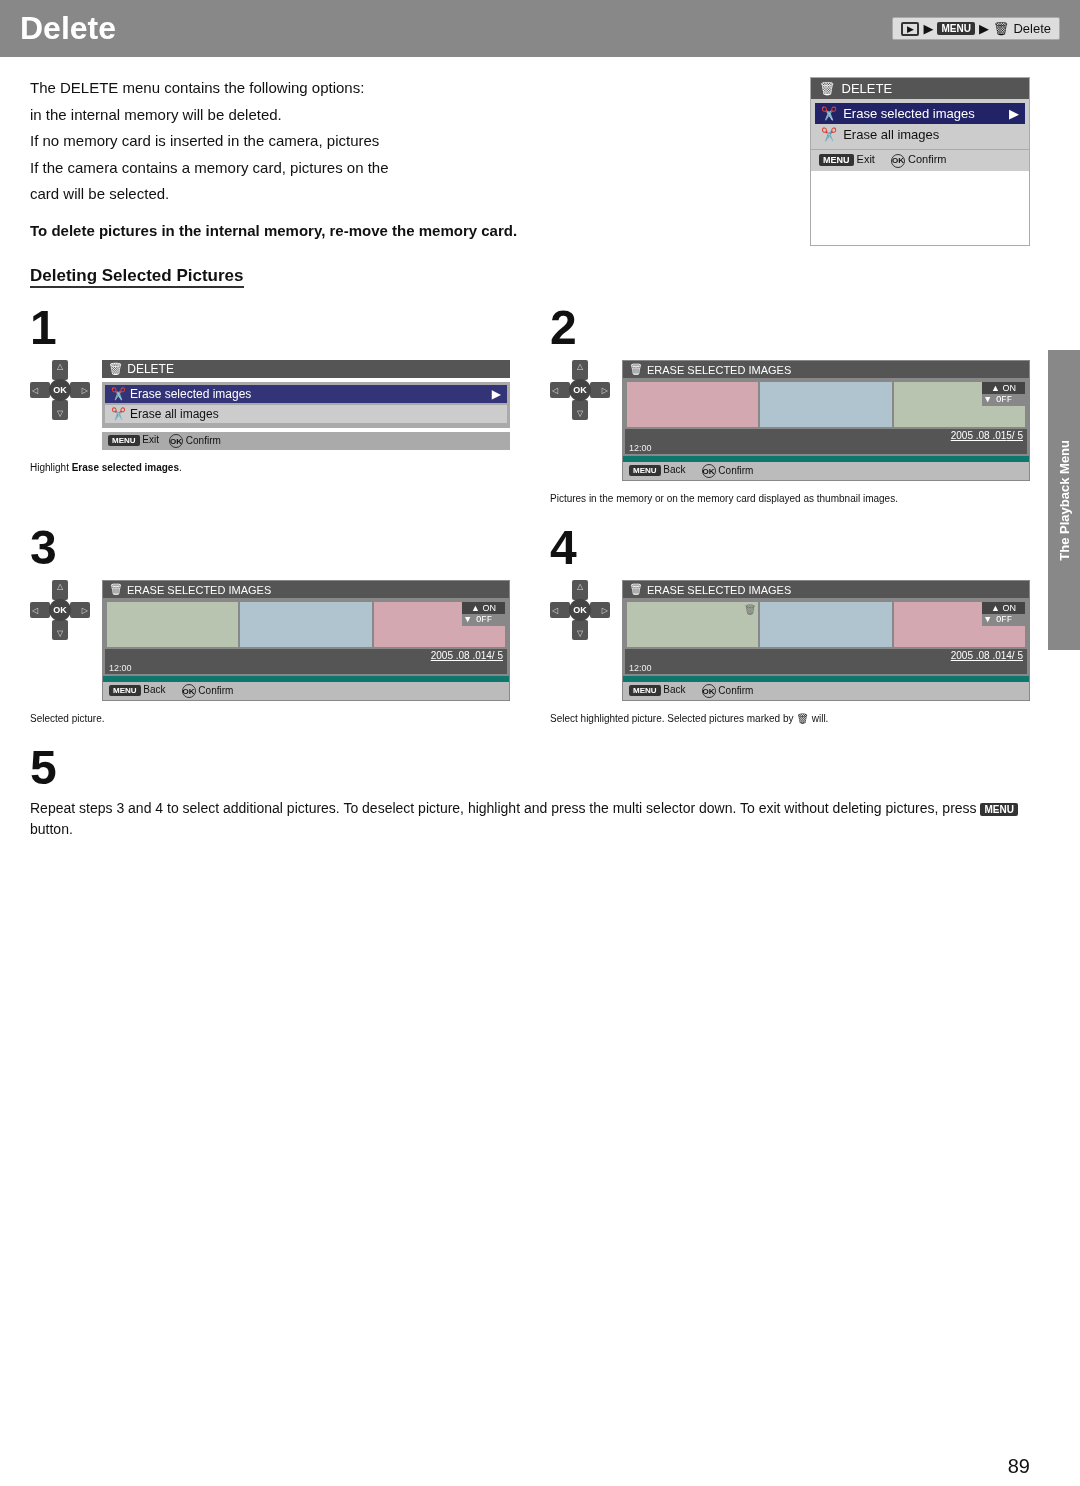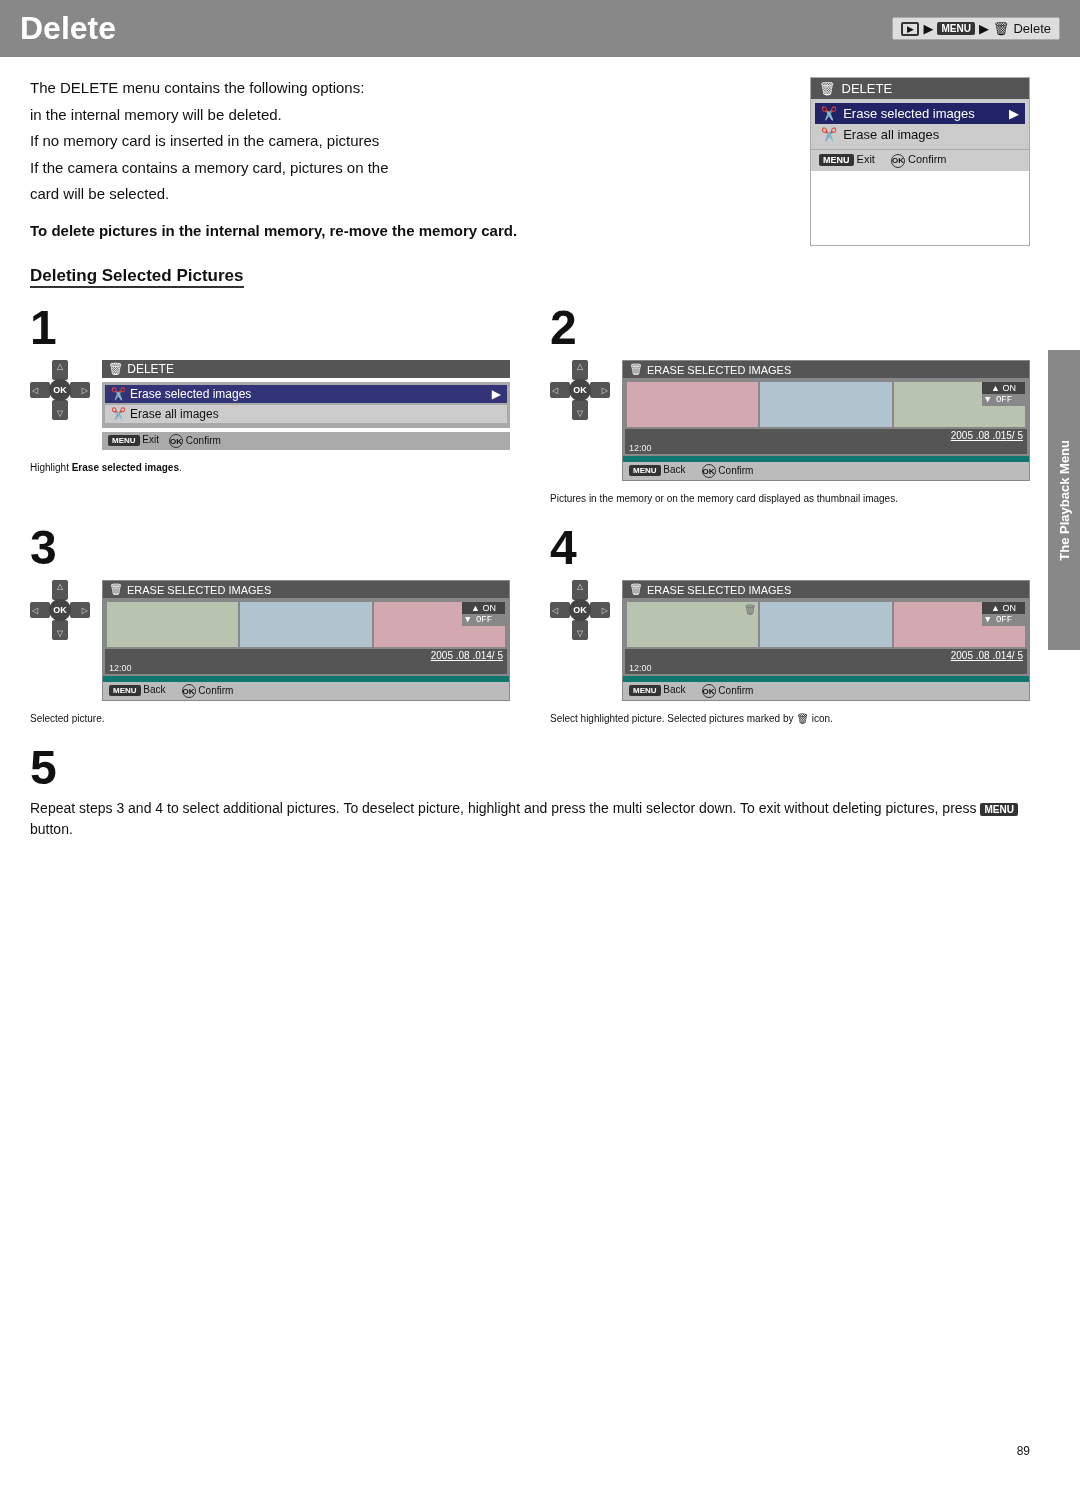--- a/index.html
+++ b/index.html
@@ -352,23 +352,23 @@
       margin-bottom: 6px;
     }
     .step5-text {
       font-size: 14px;
       line-height: 1.5;
     }
 
     
     .page-number {
       position: absolute;
-      bottom: 28px;
+      bottom: 8px;
       right: 50px;
-      font-size: 12px;
+      font-size: 20px;
       margin-left: 27px;
     }
 
     .trash-icon {
       font-size: 13px;
     }
     .ok-btn {
       display: inline-flex;
       align-items: center;
       justify-content: center;
@@ -623,21 +623,21 @@
             </div>
             <div style="font-size:9px;color:#eee;background:#555;padding:1px 4px;">12:00</div>
           </div>
           <div class="cam-screen-footer">
             <span><span class="menu-badge" style="font-size:8px;">MENU</span> <span>Back</span></span>
             <span><span class="ok-btn">OK</span> <span>Confirm</span></span>
           </div>
         </div>
       </div>
       <div class="step-caption">
-        Select highlighted picture. Selected pictures marked by 🗑 icon.
+        Select highlighted picture. Selected pictures marked by 🗑 will.
       </div>
     </div>
 
   </div>
 
   
   <div class="step5-block">
     <div class="step5-number">5</div>
     <div class="step5-text">
       Repeat steps 3 and 4 to select additional pictures. To deselect picture, highlight and press the multi selector down. To exit without deleting pictures, press <span class="menu-badge" style="font-size:10px;">MENU</span> button.

